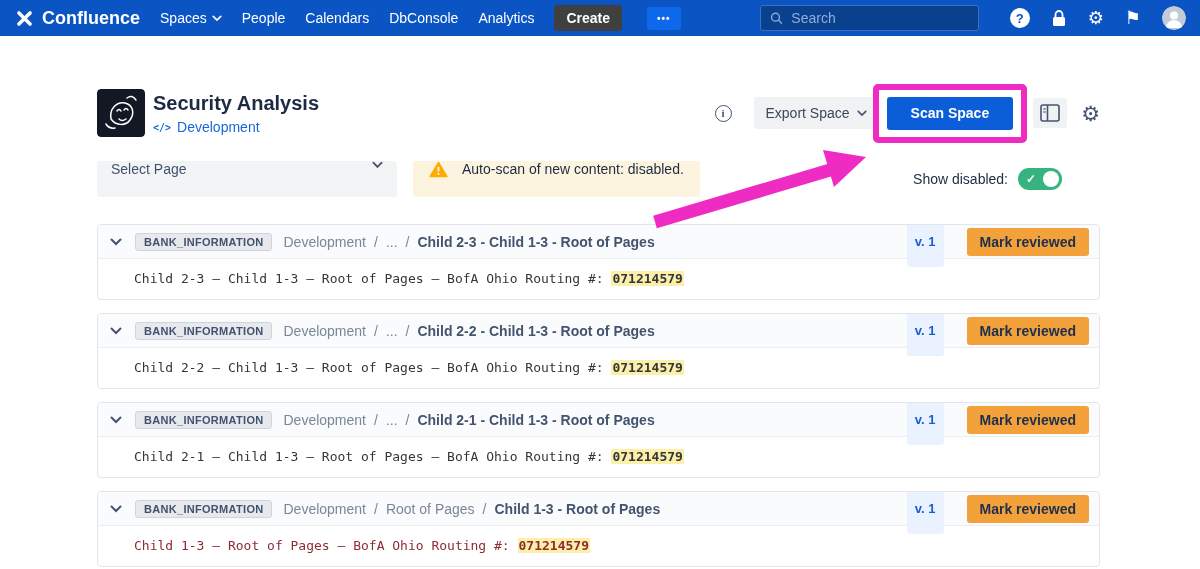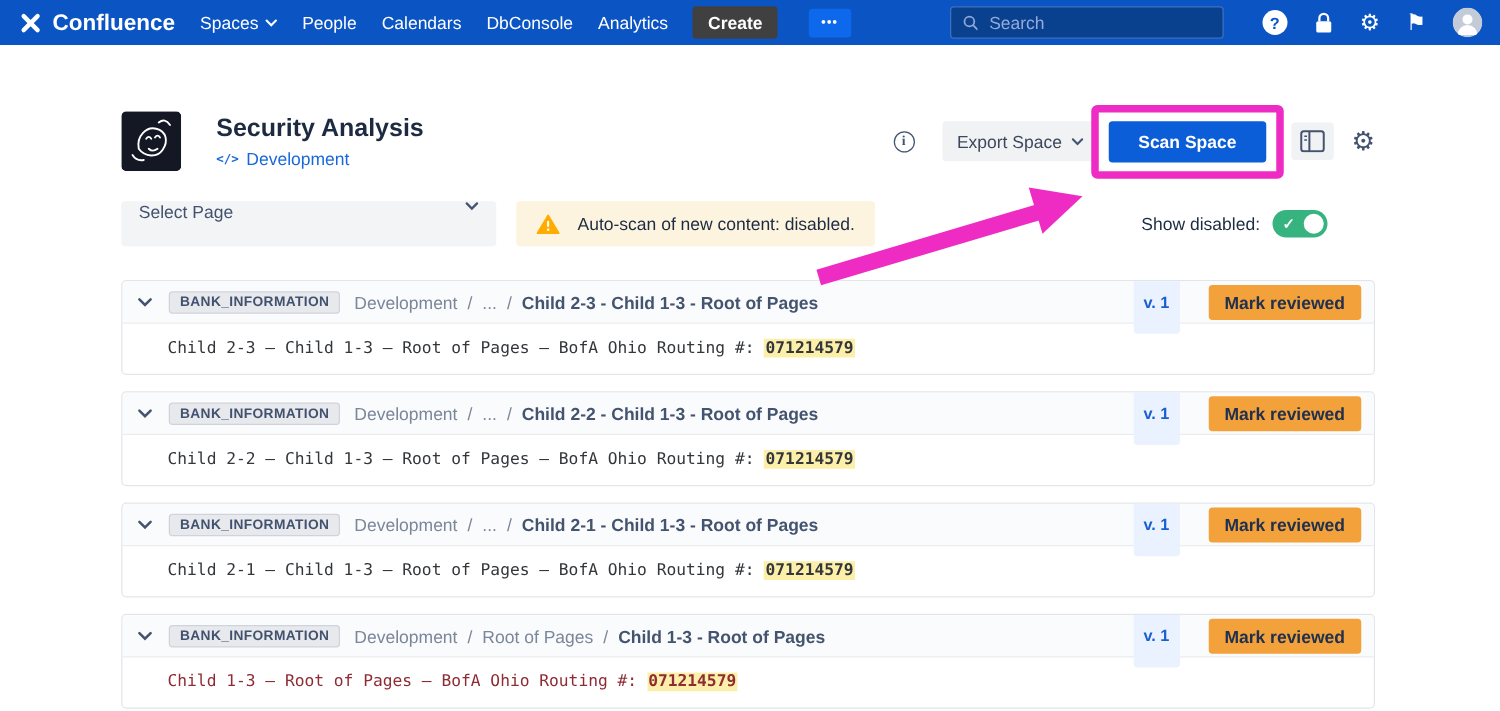--- a/index.html
+++ b/index.html
@@ -41,21 +41,21 @@
     font-weight: 700; font-size: 13px; display: grid; place-items: center; cursor: pointer;
   }
   .nav-glyph { font-size: 18px; color: #fff; line-height: 1; cursor: pointer; }
   .avatar { width: 24px; height: 24px; border-radius: 50%; overflow: hidden; cursor: pointer; }
 
   
   .page { width: 1003px; margin: 53px 0 0 97px; }
 
   .page-header { display: flex; align-items: center; }
   .space-avatar { width: 48px; height: 48px; border-radius: 4px; overflow: hidden; flex: 0 0 auto; }
-  .titles { margin-left: 28px; text-align: center; }
+  .titles { margin-left: 8px; text-align: center; }
   .titles h1 { margin: 0; font-size: 20px; font-weight: 700; color: #1d2b42; line-height: 1.2; }
   .space-line { display: flex; align-items: center; gap: 6px; margin-top: 4px; }
   .code-glyph { color: #1868db; font-family: "DejaVu Sans Mono", monospace; font-size: 10px; font-weight: 700; }
   .space-line a { color: #1868db; font-size: 14px; text-decoration: none; cursor: pointer; }
 
   .header-actions { margin-left: auto; display: flex; align-items: center; }
   .info-circle {
     width: 17px; height: 17px; border-radius: 50%; border: 1.6px solid #44546f; color: #44546f;
     font-size: 11px; font-weight: 700; display: grid; place-items: center; margin-right: 22px; cursor: pointer;
     font-family: "Liberation Serif", serif;
@@ -82,21 +82,21 @@
 
   
   .toolbar { display: flex; align-items: center; margin-top: 24px; height: 36px; }
   .select-page {
     width: 300px; height: 36px; background: #f3f4f6; border: none; border-radius: 3px;
     display: flex; align-items: flex-start; justify-content: space-between; padding: 0 14px;
     font-size: 14px; color: #42526e; cursor: pointer; font-family: inherit;
   }
   .warning {
     margin-left: 16px; height: 36px; background: #fdf4df; border-radius: 3px;
-    display: flex; align-items: center; gap: 14px; padding: 0 16px;
+    display: flex; gap: 14px; padding: 0 16px;
     font-size: 14px; color: #1c2b41;
   }
   .show-reviewed { margin-left: auto; margin-right: 38px; display: flex; align-items: center; gap: 10px; }
   .show-reviewed .lbl { font-size: 14px; color: #1c2b41; }
   .toggle {
     width: 44px; height: 22px; border-radius: 12px; background: #36b37e;
     display: flex; align-items: center; justify-content: space-between; padding: 0 3px 0 8px; cursor: pointer;
   }
   .toggle .tick { color: #fff; font-size: 12px; font-weight: 700; }
   .toggle .knob { width: 16px; height: 16px; border-radius: 50%; background: #fff; }

